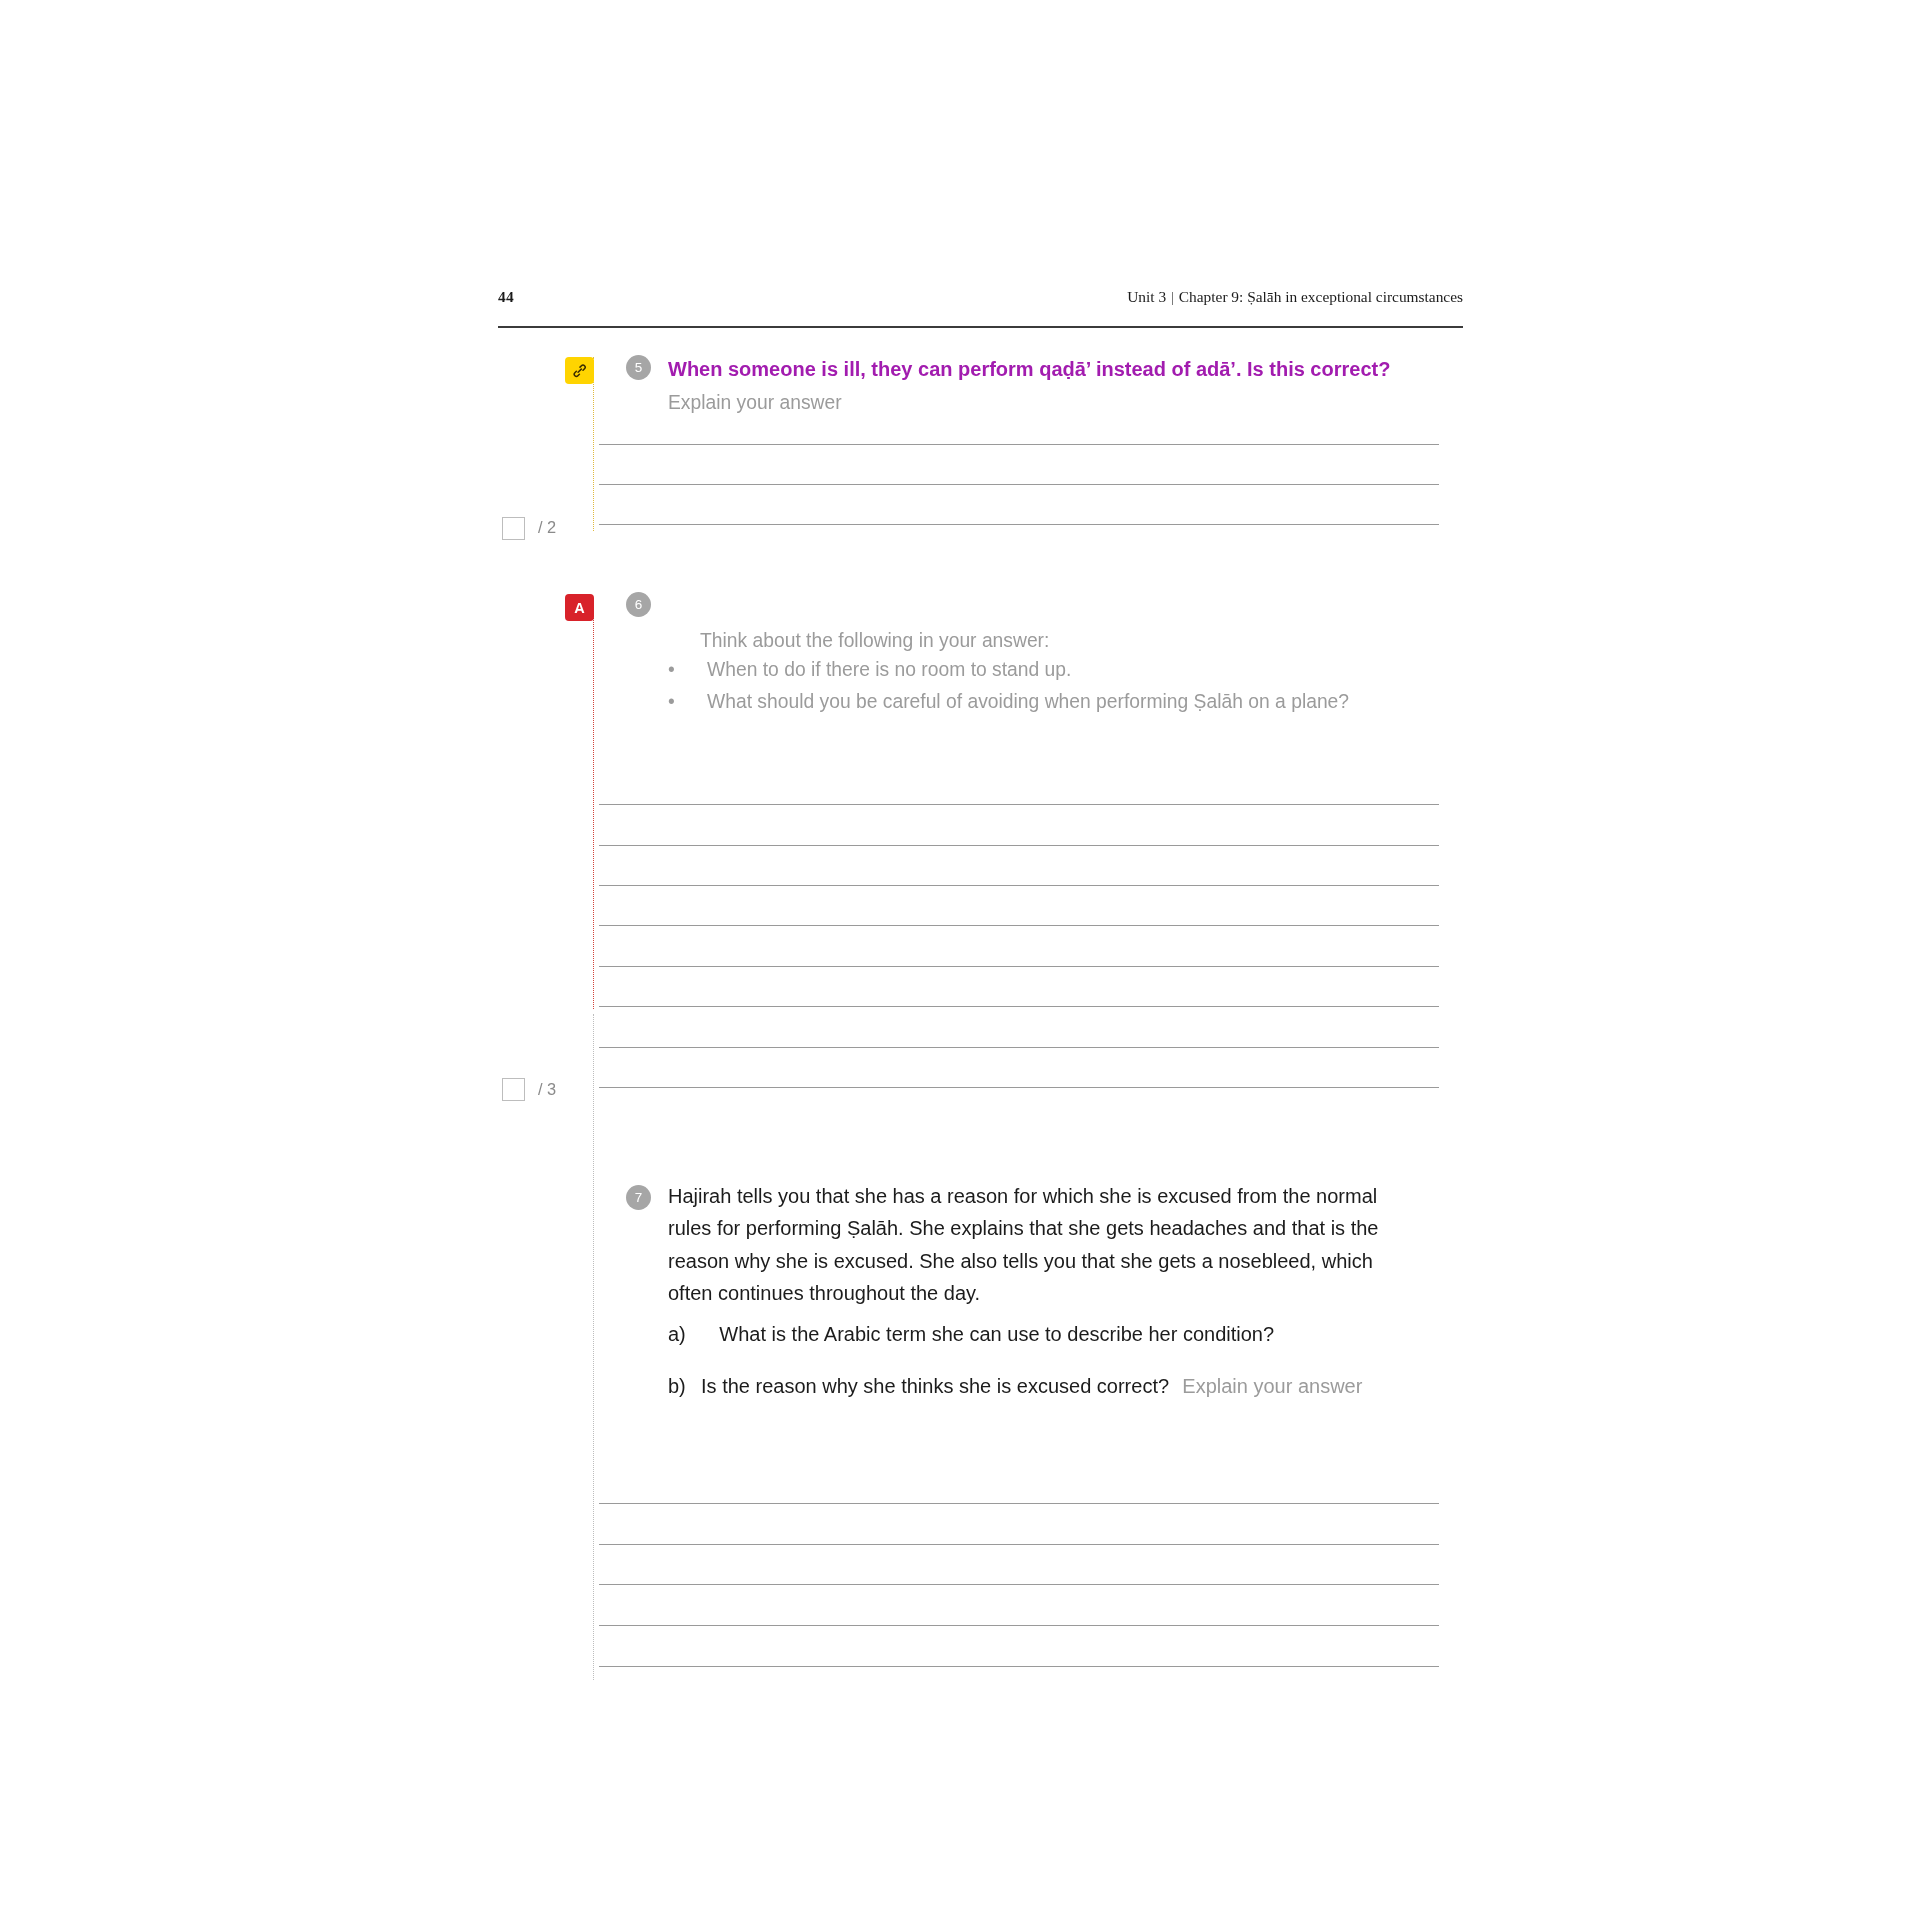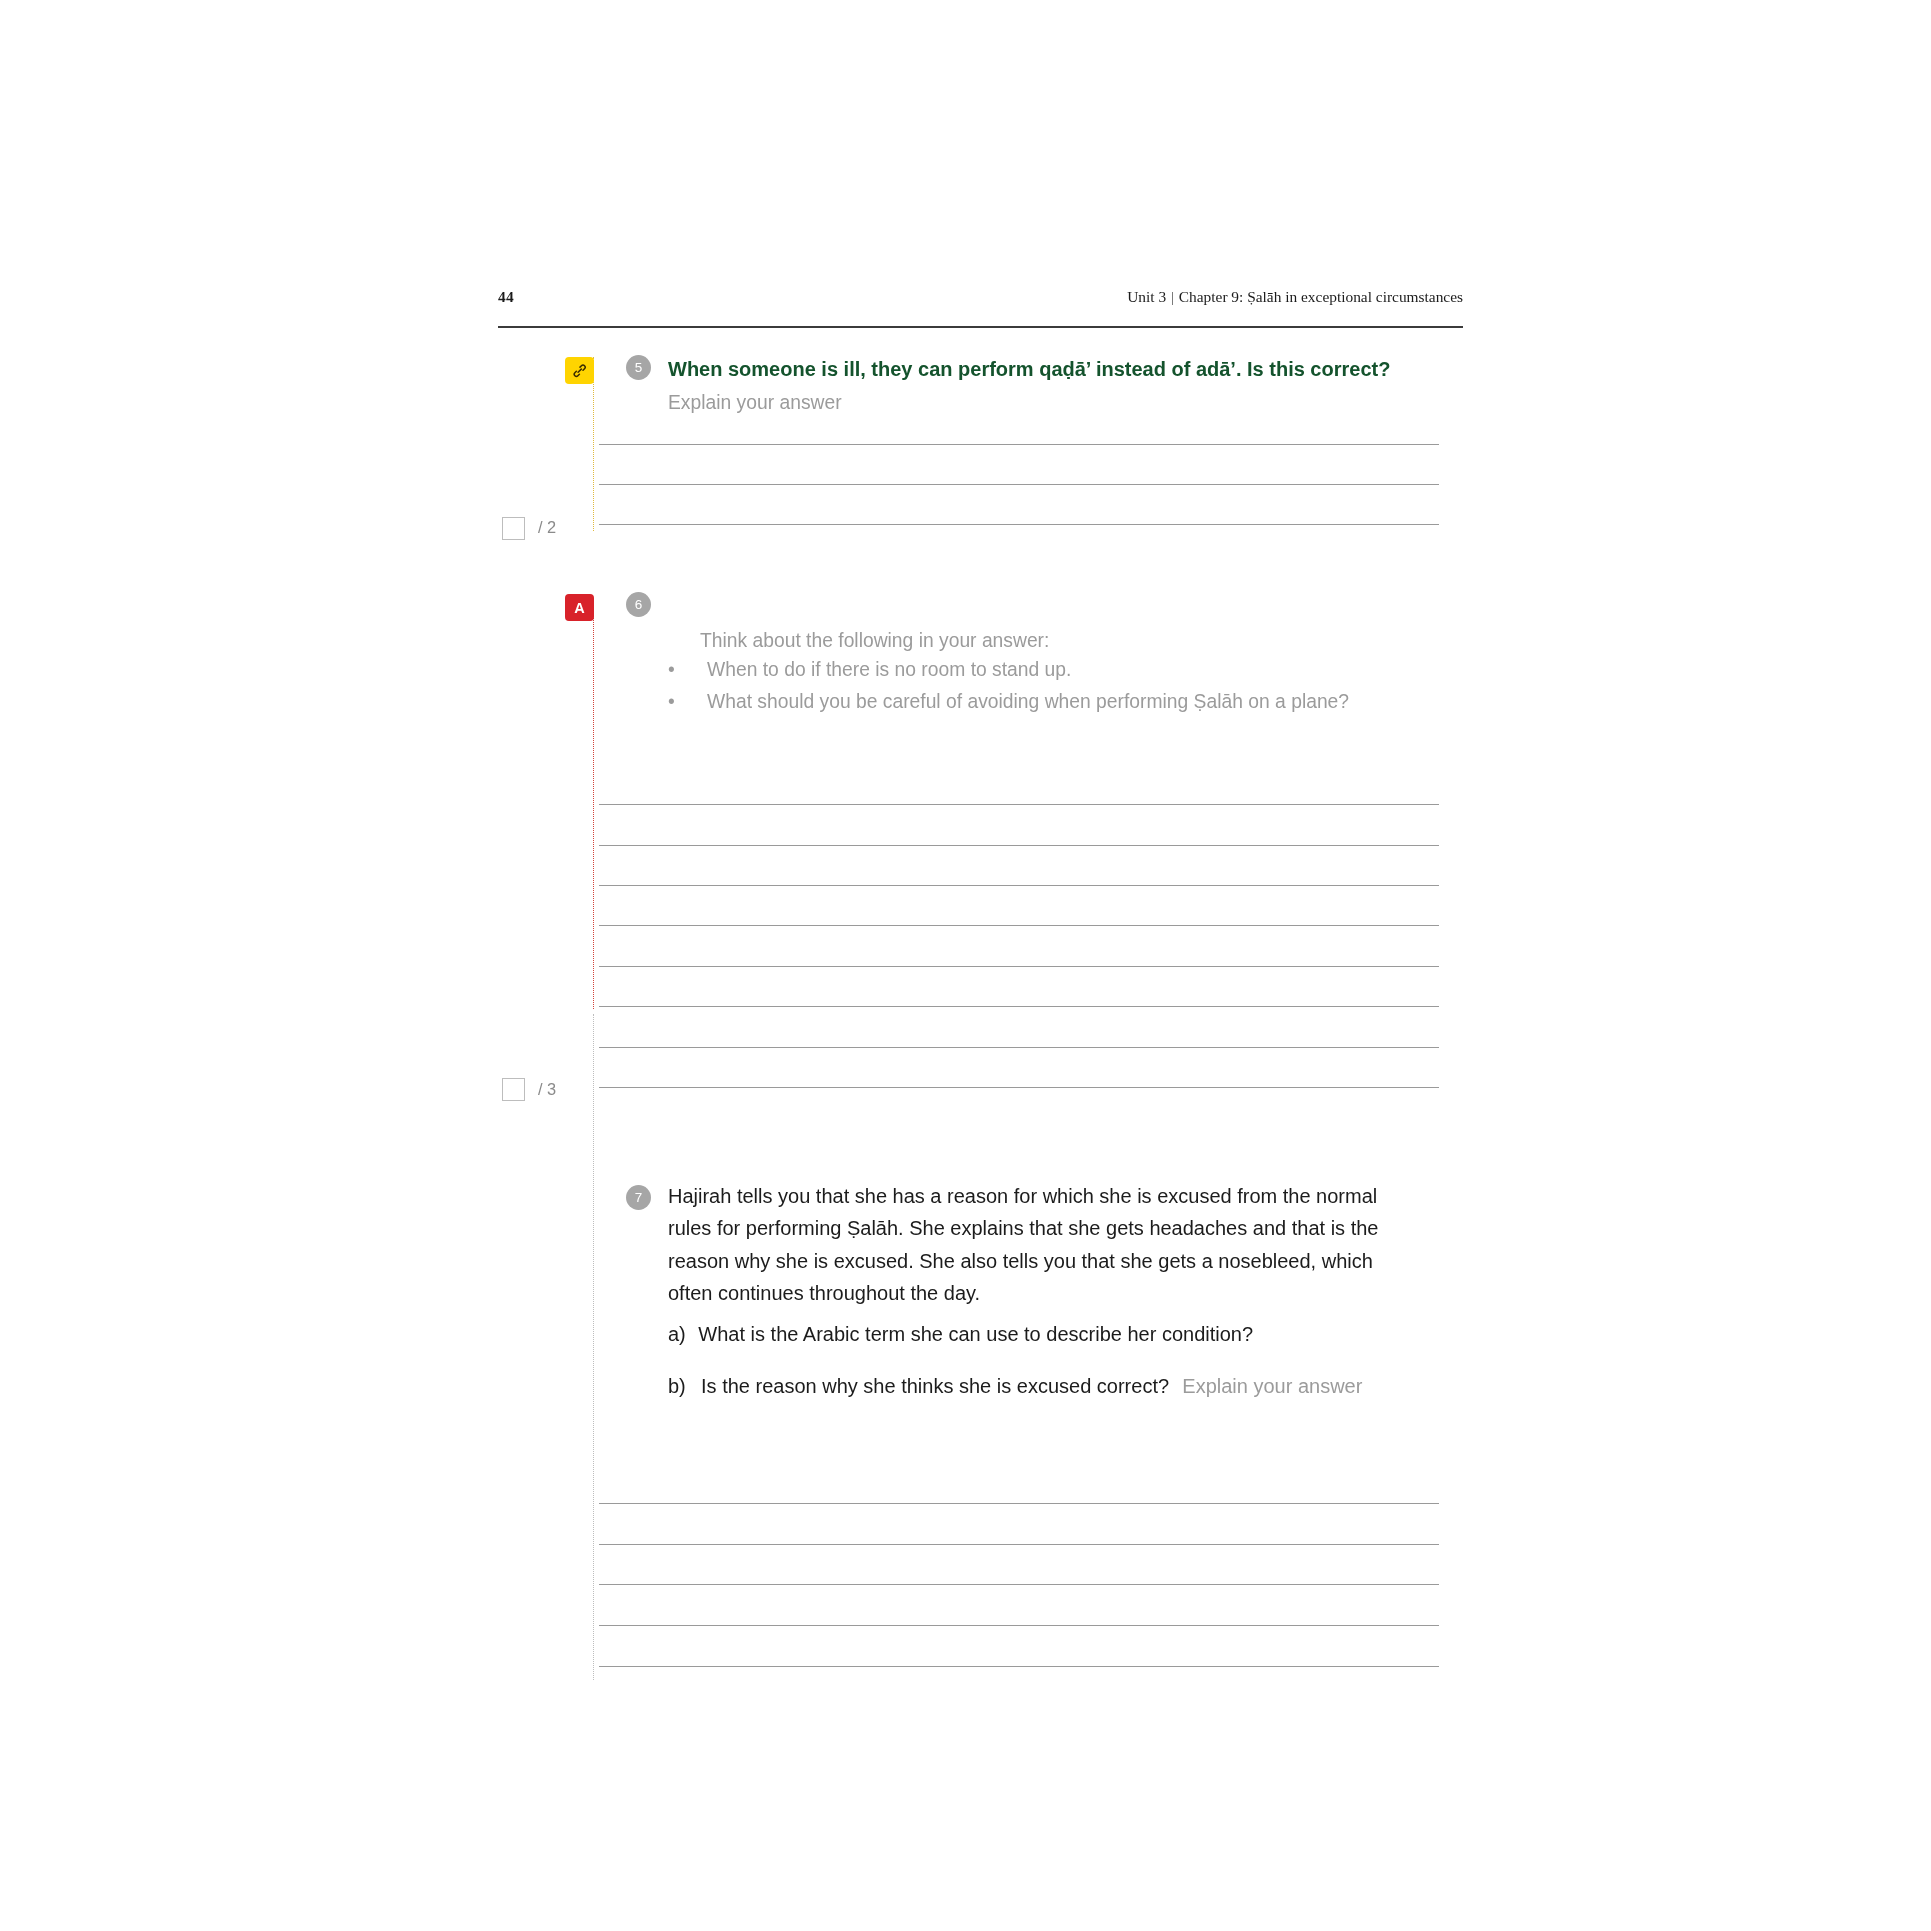--- a/index.html
+++ b/index.html
@@ -132,21 +132,21 @@
     display: flex;
     align-items: center;
     justify-content: center;
     font-family: "Liberation Sans", sans-serif;
   }
 
   .qtext {
     position: absolute;
     font-size: 20px;
     line-height: 1.28;
-    color: #14532d;
+    color: #a21caf;
     font-weight: 700;
     font-family: "Liberation Sans", sans-serif;
   }
 
   .hint {
     position: absolute;
     font-size: 19.3px;
     color: #9b9b9b;
     font-family: "Liberation Sans", sans-serif;
     line-height: 1.3;
@@ -284,21 +284,21 @@
   <div class="markbox" style="left:502px; top:1078px;"></div>
   <div class="markval" style="left:538px; top:1080px;">/ 3</div>
 
   <div class="qnum" style="left:626px; top:1185px;">
     <span>7</span>
   </div>
   <div class="para" style="left:668px; top:1180px;">Hajirah tells you that she has a reason for which she is excused from the normal rules for performing Ṣalāh. She explains that she gets headaches and that is the reason why she is excused. She also tells you that she gets a nosebleed, which often continues throughout the day.</div>
 
   <div class="subq" style="left:668px; top:1323px;">
     <span class="label">a)</span>
-    <span style="margin-left:7px;">What is the Arabic term she can use to describe her condition?</span>
+    <span style="margin-left:28px;">What is the Arabic term she can use to describe her condition?</span>
   </div>
 
   <div class="subq" style="left:668px; top:1375px;">
     <span class="label">b)</span>
     <span style="margin-left:9.7px;">Is the reason why she thinks she is excused correct?</span>
     <span class="muted" style="margin-left:7.7px;">Explain your answer</span>
   </div>
 
   <div class="ansline" style="top:1503px;"></div>
   <div class="ansline" style="top:1544px;"></div>

